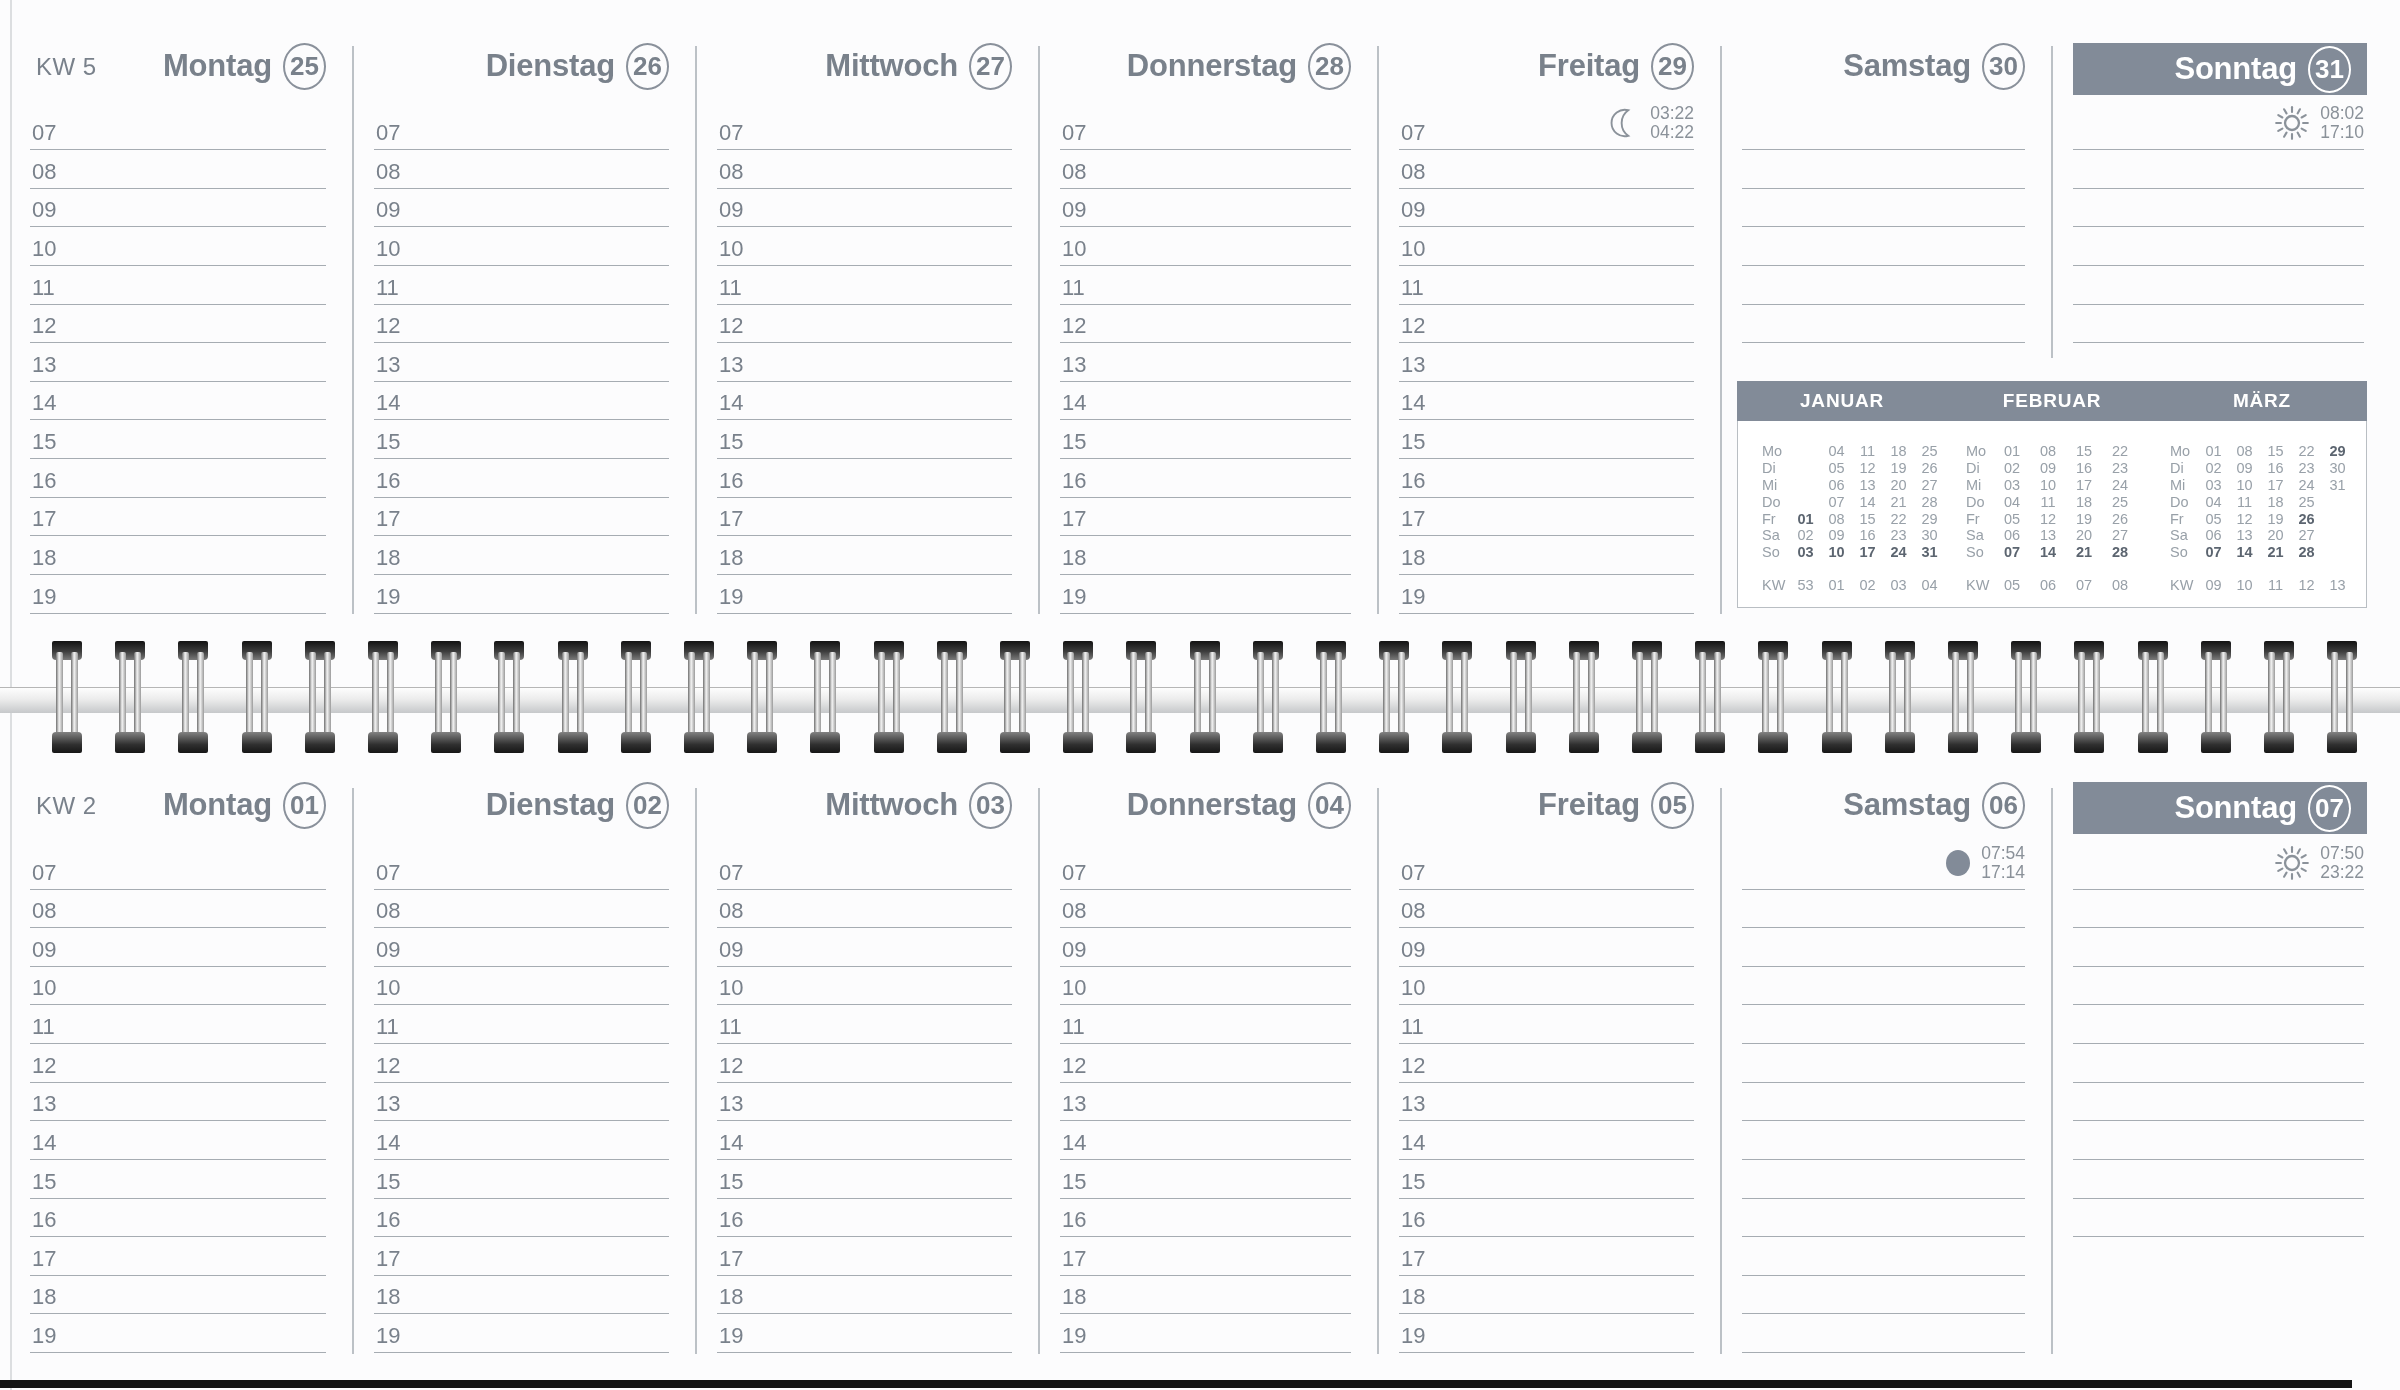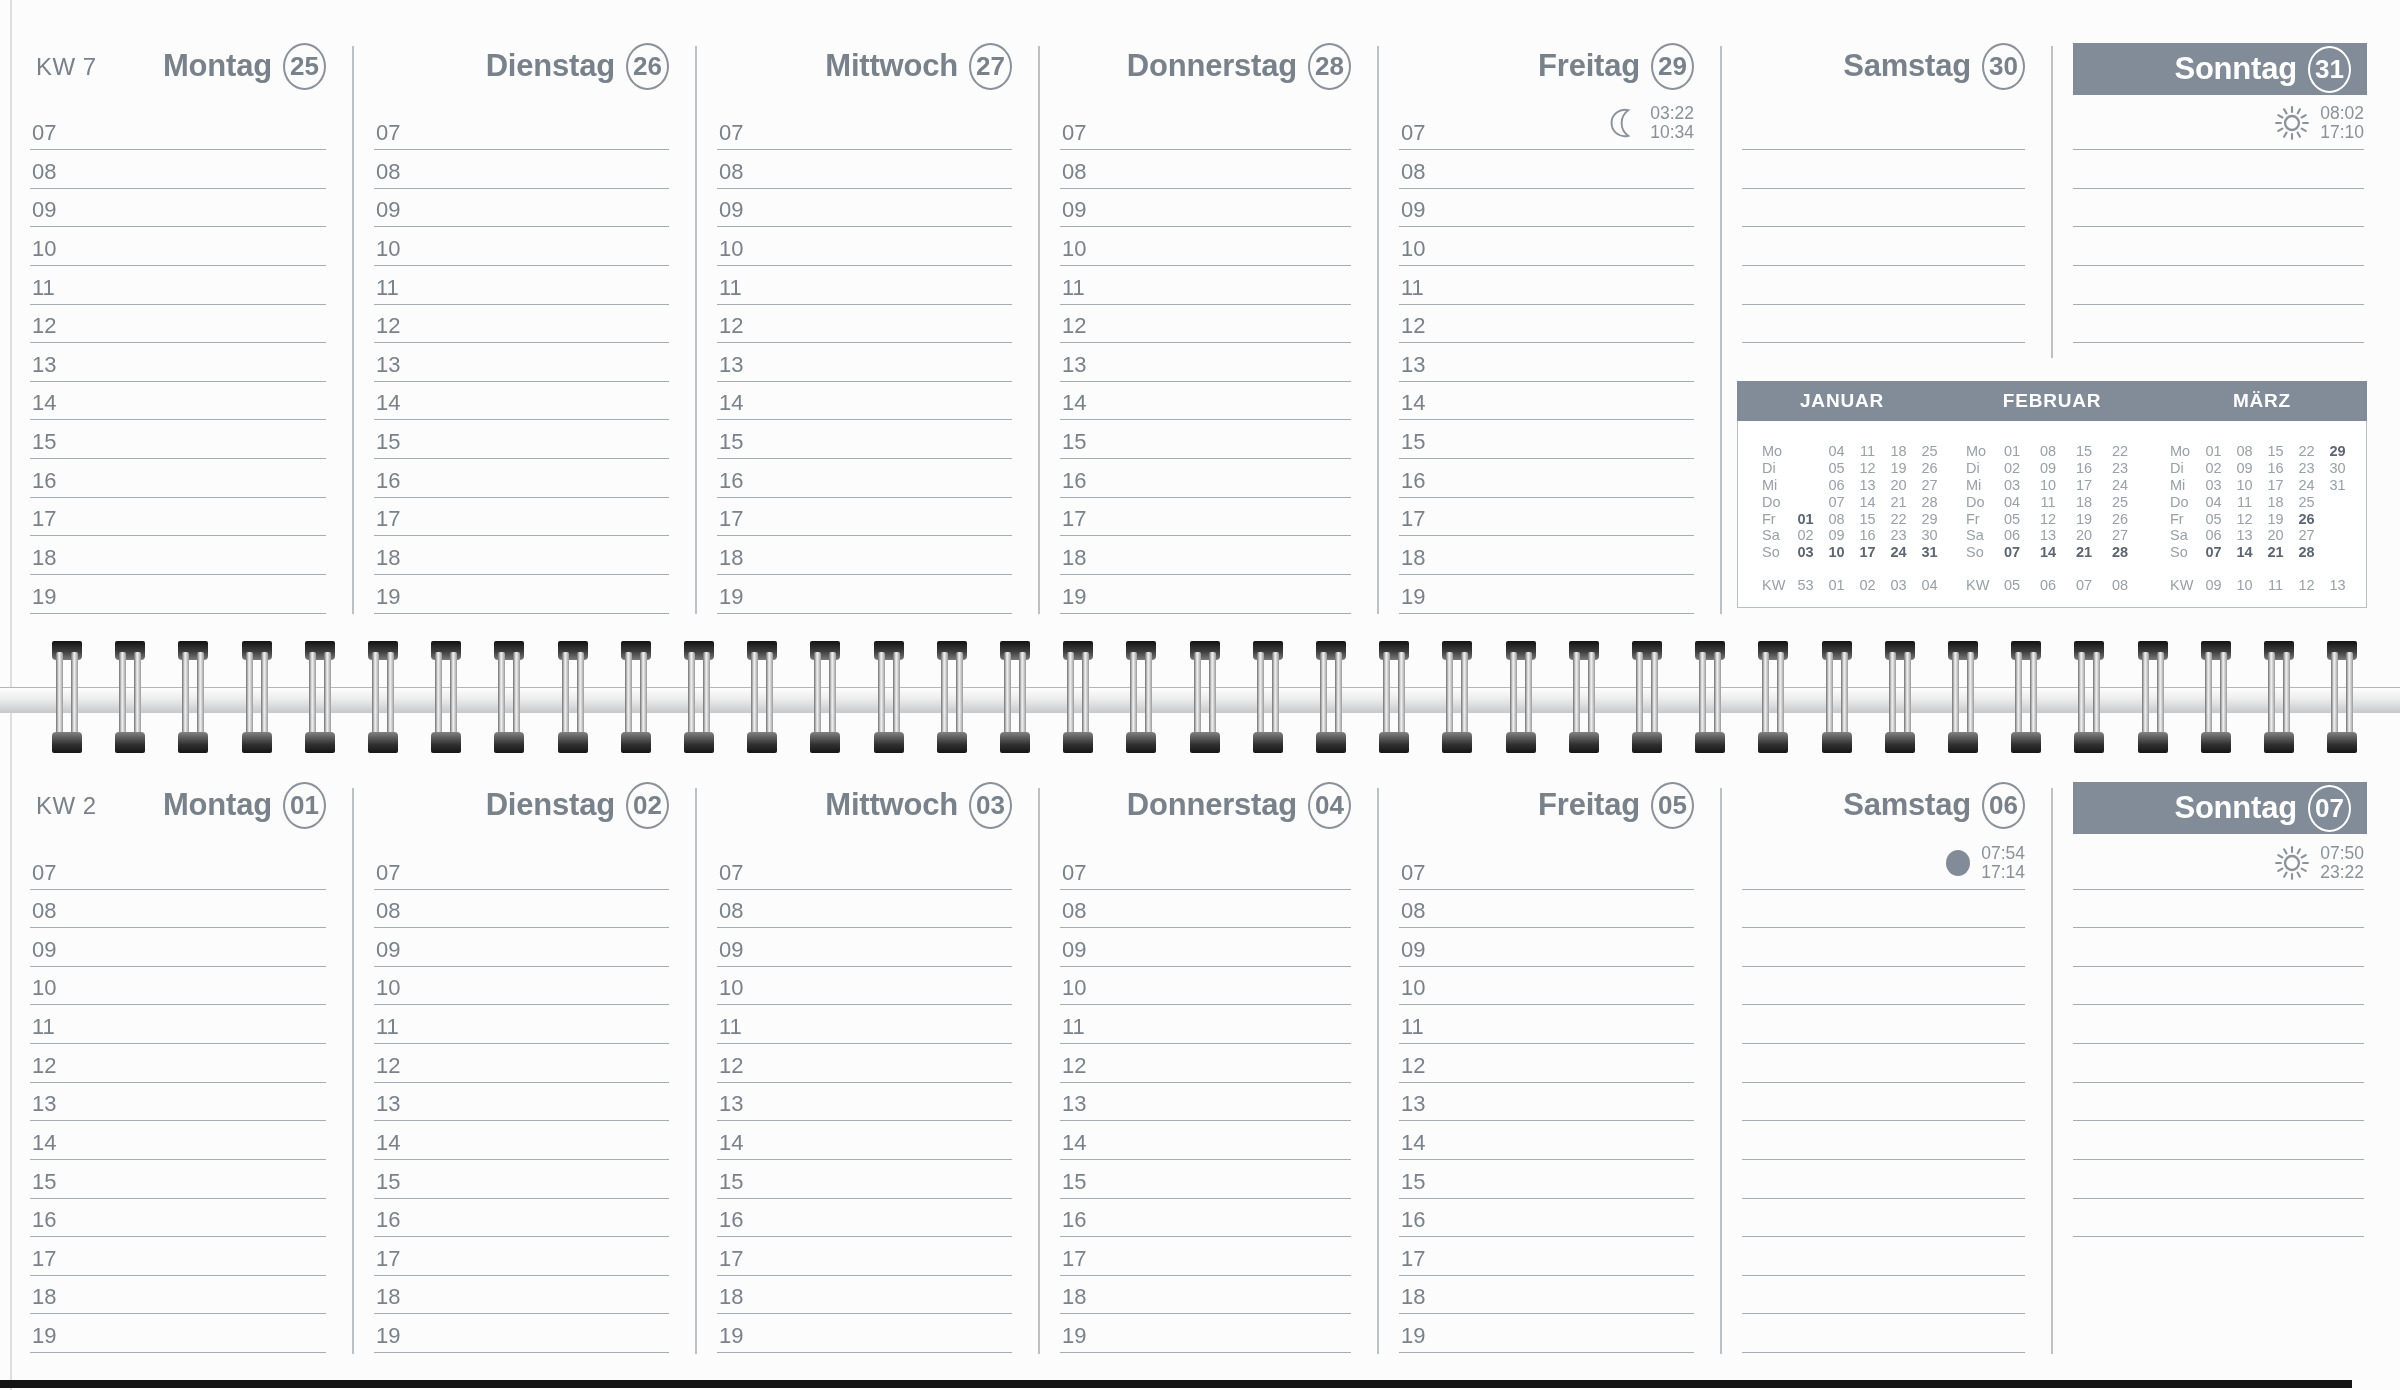--- a/index.html
+++ b/index.html
@@ -244,21 +244,21 @@
             <span class="cell" style="width: 31px;">10</span>
             <span class="cell" style="width: 31px;">11</span>
             <span class="cell" style="width: 31px;">12</span>
             <span class="cell" style="width: 31px;">13</span>
           </div>
         </div>
       </div>
   </div>
   <div class="edge-left"></div>
   <div class="edge-bottom"></div>
-<div class="kw-label" style="left: 36px; top: 53px;">KW 7</div>
+<div class="kw-label" style="left: 36px; top: 53px;">KW 5</div>
     <div class="day-header" style="left: 30px; width: 296px; top: 40px;">
       <span class="dname">Montag</span>
       <span class="badge">25</span>
     </div>
     <div class="h-line" style="left: 30px; top: 149px; width: 296px;"></div>
     <div class="hour-label" style="left: 32px; top: 120px;">07</div>
     <div class="h-line" style="left: 30px; top: 187.63px; width: 296px;"></div>
     <div class="hour-label" style="left: 32px; top: 158.63px;">08</div>
     <div class="h-line" style="left: 30px; top: 226.26px; width: 296px;"></div>
     <div class="hour-label" style="left: 32px; top: 197.26px;">09</div>
@@ -377,21 +377,21 @@
       <span class="badge">29</span>
     </div>
     <div class="astro" style="left: 1399px; width: 295px; top: 100px; height: 46px;">
       <span>
         <svg width="34" height="34" viewBox="0 0 36 36" fill="none" stroke="#8b929a" stroke-width="2">
           <path d="M22.5 4.5 A14 14 0 1 0 22.5 31.5 A16.5 16.5 0 0 1 22.5 4.5 Z"></path>
         </svg>
       </span>
       <div class="times">
         <div>03:22</div>
-        <div>10:34</div>
+        <div>04:22</div>
       </div>
     </div>
     <div class="h-line" style="left: 1399px; top: 149px; width: 295px;"></div>
     <div class="hour-label" style="left: 1401px; top: 120px;">07</div>
     <div class="h-line" style="left: 1399px; top: 187.63px; width: 295px;"></div>
     <div class="hour-label" style="left: 1401px; top: 158.63px;">08</div>
     <div class="h-line" style="left: 1399px; top: 226.26px; width: 295px;"></div>
     <div class="hour-label" style="left: 1401px; top: 197.26px;">09</div>
     <div class="h-line" style="left: 1399px; top: 264.89px; width: 295px;"></div>
     <div class="hour-label" style="left: 1401px; top: 235.89px;">10</div>

